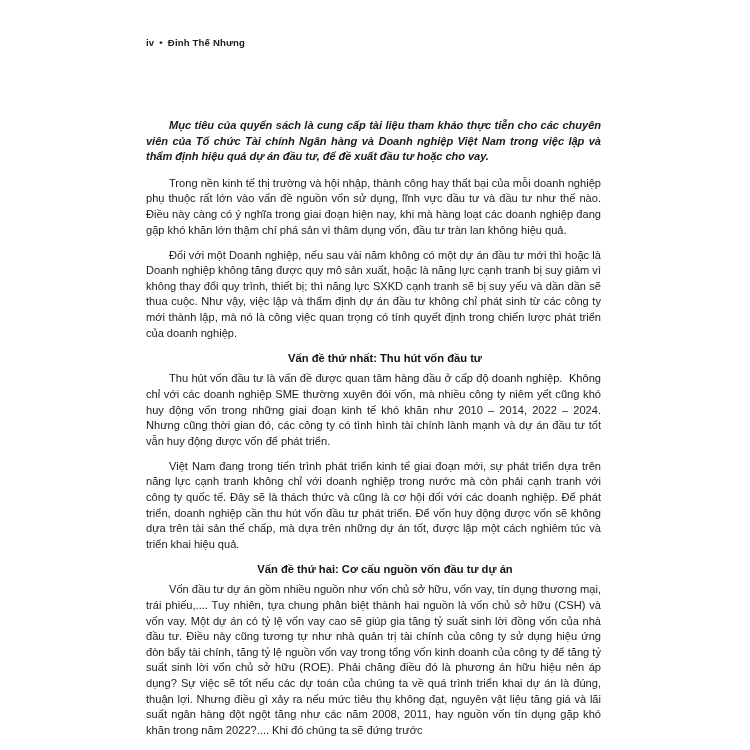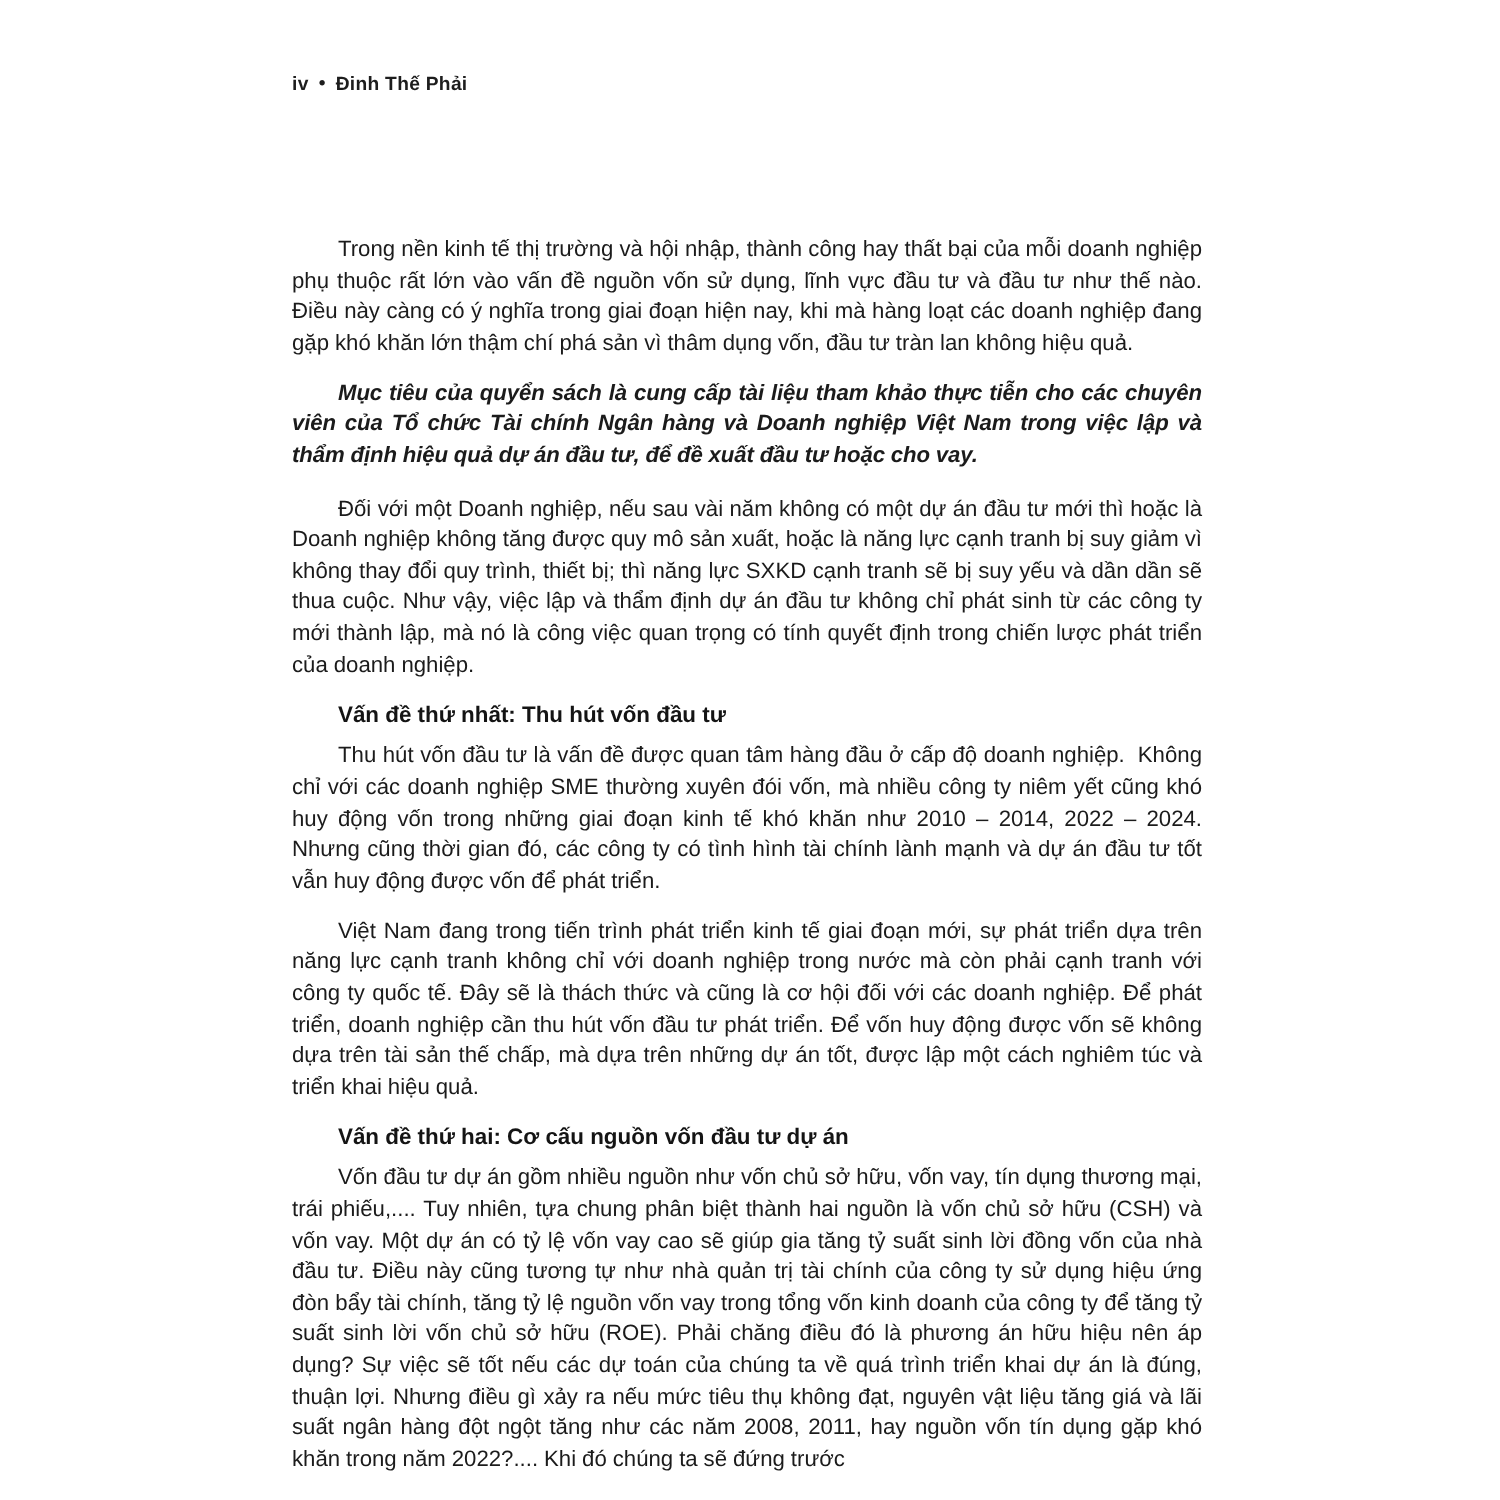--- a/index.html
+++ b/index.html
@@ -92,45 +92,45 @@
     letter-spacing: -0.05px;
   }
 
   h2.sub-head {
     margin: 4px 0 5px 0;
     padding: 0;
     text-indent: 23px;
     font-size: 11.2px;
     line-height: 15.6px;
     font-weight: 700;
-    text-align: left;
+    text-align: center;
     color: #141414;
   }
 
   
   p.par-after-head { margin-top: 0; }
   p.last-par { margin-bottom: 0; }
 </style>
 </head>
 <body>
 
 <div class="page">
 
   <div class="running-head">
     <span class="folio">iv</span>
     <span class="sep">•</span>
-    <span class="byline">Đinh Thế Phải</span>
+    <span class="byline">Đinh Thế Nhưng</span>
   </div>
 
 
   <div class="text-column">
 
+    <p class="body-par lead-par">Mục tiêu của quyển sách là cung cấp tài liệu tham khảo thực tiễn cho các chuyên viên của Tổ chức Tài chính Ngân hàng và Doanh nghiệp Việt Nam trong việc lập và thẩm định hiệu quả dự án đầu tư, để đề xuất đầu tư hoặc cho vay.</p>
+
     <p class="body-par">Trong nền kinh tế thị trường và hội nhập, thành công hay thất bại của mỗi doanh nghiệp phụ thuộc rất lớn vào vấn đề nguồn vốn sử dụng, lĩnh vực đầu tư và đầu tư như thế nào. Điều này càng có ý nghĩa trong giai đoạn hiện nay, khi mà hàng loạt các doanh nghiệp đang gặp khó khăn lớn thậm chí phá sản vì thâm dụng vốn, đầu tư tràn lan không hiệu quả.</p>
-
-    <p class="body-par lead-par">Mục tiêu của quyển sách là cung cấp tài liệu tham khảo thực tiễn cho các chuyên viên của Tổ chức Tài chính Ngân hàng và Doanh nghiệp Việt Nam trong việc lập và thẩm định hiệu quả dự án đầu tư, để đề xuất đầu tư hoặc cho vay.</p>
 
     <p class="body-par">Đối với một Doanh nghiệp, nếu sau vài năm không có một dự án đầu tư mới thì hoặc là Doanh nghiệp không tăng được quy mô sản xuất, hoặc là năng lực cạnh tranh bị suy giảm vì không thay đổi quy trình, thiết bị; thì năng lực SXKD cạnh tranh sẽ bị suy yếu và dần dần sẽ thua cuộc. Như vậy, việc lập và thẩm định dự án đầu tư không chỉ phát sinh từ các công ty mới thành lập, mà nó là công việc quan trọng có tính quyết định trong chiến lược phát triển của doanh nghiệp.</p>
 
 
     <h2 class="sub-head">Vấn đề thứ nhất: Thu hút vốn đầu tư</h2>
 
     <p class="body-par par-after-head">Thu hút vốn đầu tư là vấn đề được quan tâm hàng đầu ở cấp độ doanh nghiệp.  Không chỉ với các doanh nghiệp SME thường xuyên đói vốn, mà nhiều công ty niêm yết cũng khó huy động vốn trong những giai đoạn kinh tế khó khăn như 2010 – 2014, 2022 – 2024. Nhưng cũng thời gian đó, các công ty có tình hình tài chính lành mạnh và dự án đầu tư tốt vẫn huy động được vốn để phát triển.</p>
 
     <p class="body-par">Việt Nam đang trong tiến trình phát triển kinh tế giai đoạn mới, sự phát triển dựa trên năng lực cạnh tranh không chỉ với doanh nghiệp trong nước mà còn phải cạnh tranh với công ty quốc tế. Đây sẽ là thách thức và cũng là cơ hội đối với các doanh nghiệp. Để phát triển, doanh nghiệp cần thu hút vốn đầu tư phát triển. Để vốn huy động được vốn sẽ không dựa trên tài sản thế chấp, mà dựa trên những dự án tốt, được lập một cách nghiêm túc và triển khai hiệu quả.</p>
 

